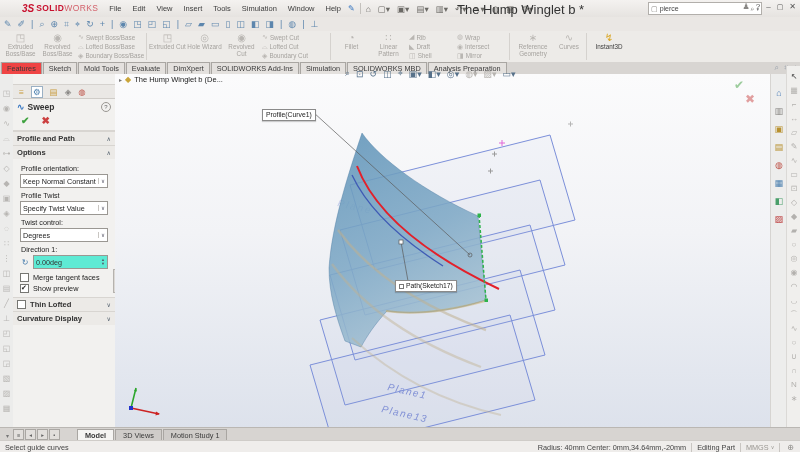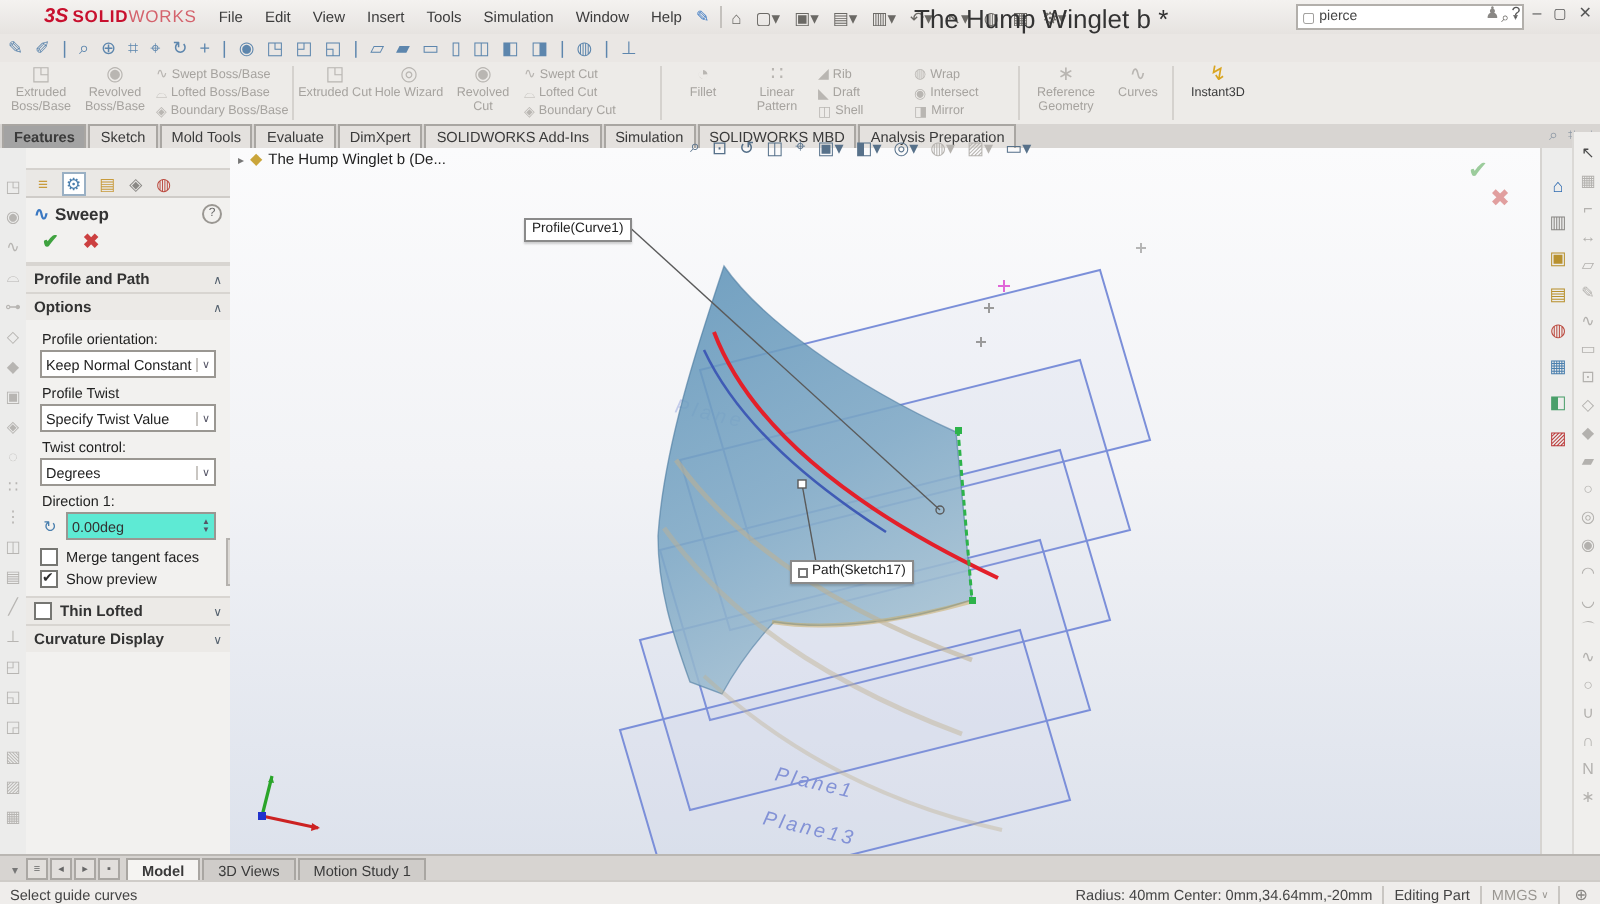--- a/index.html
+++ b/index.html
@@ -43,21 +43,21 @@
   .rstack{display:flex;flex-direction:column;justify-content:space-evenly;padding:1px 2px;width:64px}
   .rbtn-sm{display:flex;align-items:center;gap:2px;font-size:6.3px;color:#a6a39f;white-space:nowrap}
   .rbtn-sm .ic{font-size:7px;color:#b9b6b2}
   .rsep{width:1px;background:#d5d2ce;margin:2px 2px}
 
   
   #tabrow{left:0;top:62px;width:800px;height:12px;background:#d8d5d2;border-bottom:1px solid #b8b5b1;
           display:flex;align-items:flex-end;padding-left:1px}
   .tab{font-size:7.3px;color:#3a3a3a;background:#e4e1de;border:1px solid #a9a6a2;border-bottom:none;
        height:11px;display:flex;align-items:center;padding:0 5px;margin-right:1px}
-  .tab.active{background:#a3a3a3;font-weight:bold}
+  .tab.active{background:#ef4444;font-weight:normal}
   #corner-tools{position:absolute;right:2px;top:63px;display:flex;gap:5px;font-size:8px;color:#8f9aa6}
 
   
   #leftstrip{left:0;top:74px;width:13px;height:353px;background:#ececeb;border-right:1px solid #dad8d5;
              display:flex;flex-direction:column;align-items:center;padding-top:12px}
   #leftstrip span{font-size:8px;color:#b7b5b2;line-height:15px}
 
   #pm{left:13px;top:74px;width:102px;height:353px;background:#f2f1ef;border-right:1px solid #b9b6b2}
   #pm-tabs{height:13px;margin-top:10px;background:#eae8e5;border-top:1px solid #d5d2ce;border-bottom:1px solid #cfccc8;
            display:flex;align-items:center;gap:7px;padding-left:6px}
@@ -122,21 +122,21 @@
              display:flex;flex-direction:column;align-items:center;padding-top:4px}
   #righttool span{font-size:8px;color:#b3b1ae;line-height:14px}
   #righttool span:first-child{color:#4a4a4a}
 
   
   #bottombar{left:0;top:427px;width:800px;height:13px;background:#d7d4d1;border-top:1px solid #bab7b3;
              display:flex;align-items:flex-end}
   #bottombar .caret{font-size:6px;color:#777;margin:0 4px 2px 6px}
   .navbox{width:9px;height:9px;border:1px solid #aaa7a3;background:#e2dfdc;font-size:5.5px;color:#666;
           display:flex;align-items:center;justify-content:center;margin-right:1px;margin-bottom:1px}
-  .btabs{display:flex;margin-left:2px}
+  .btabs{display:flex;margin-left:16px}
   .btab{font-size:7.3px;color:#3a3a3a;background:#cfccc9;border:1px solid #a9a6a2;border-bottom:none;
         height:11px;display:flex;align-items:center;padding:0 7px;margin-right:1px}
   .btab.active{background:#f5f4f2;font-weight:bold}
   #statusbar{left:0;top:440px;width:800px;height:12px;background:#efedeb;border-top:1px solid #cfccc8;
              display:flex;align-items:center;font-size:7.3px;color:#444}
   #statusbar .msg{margin-left:5px}
   #statusbar .grow{flex:1}
   .sdiv{width:1px;height:9px;background:#c9c6c2;margin:0 5px}
   .units{color:#9a9792}
   .globe{color:#8a8885;font-size:8px;margin:0 6px 0 2px}

